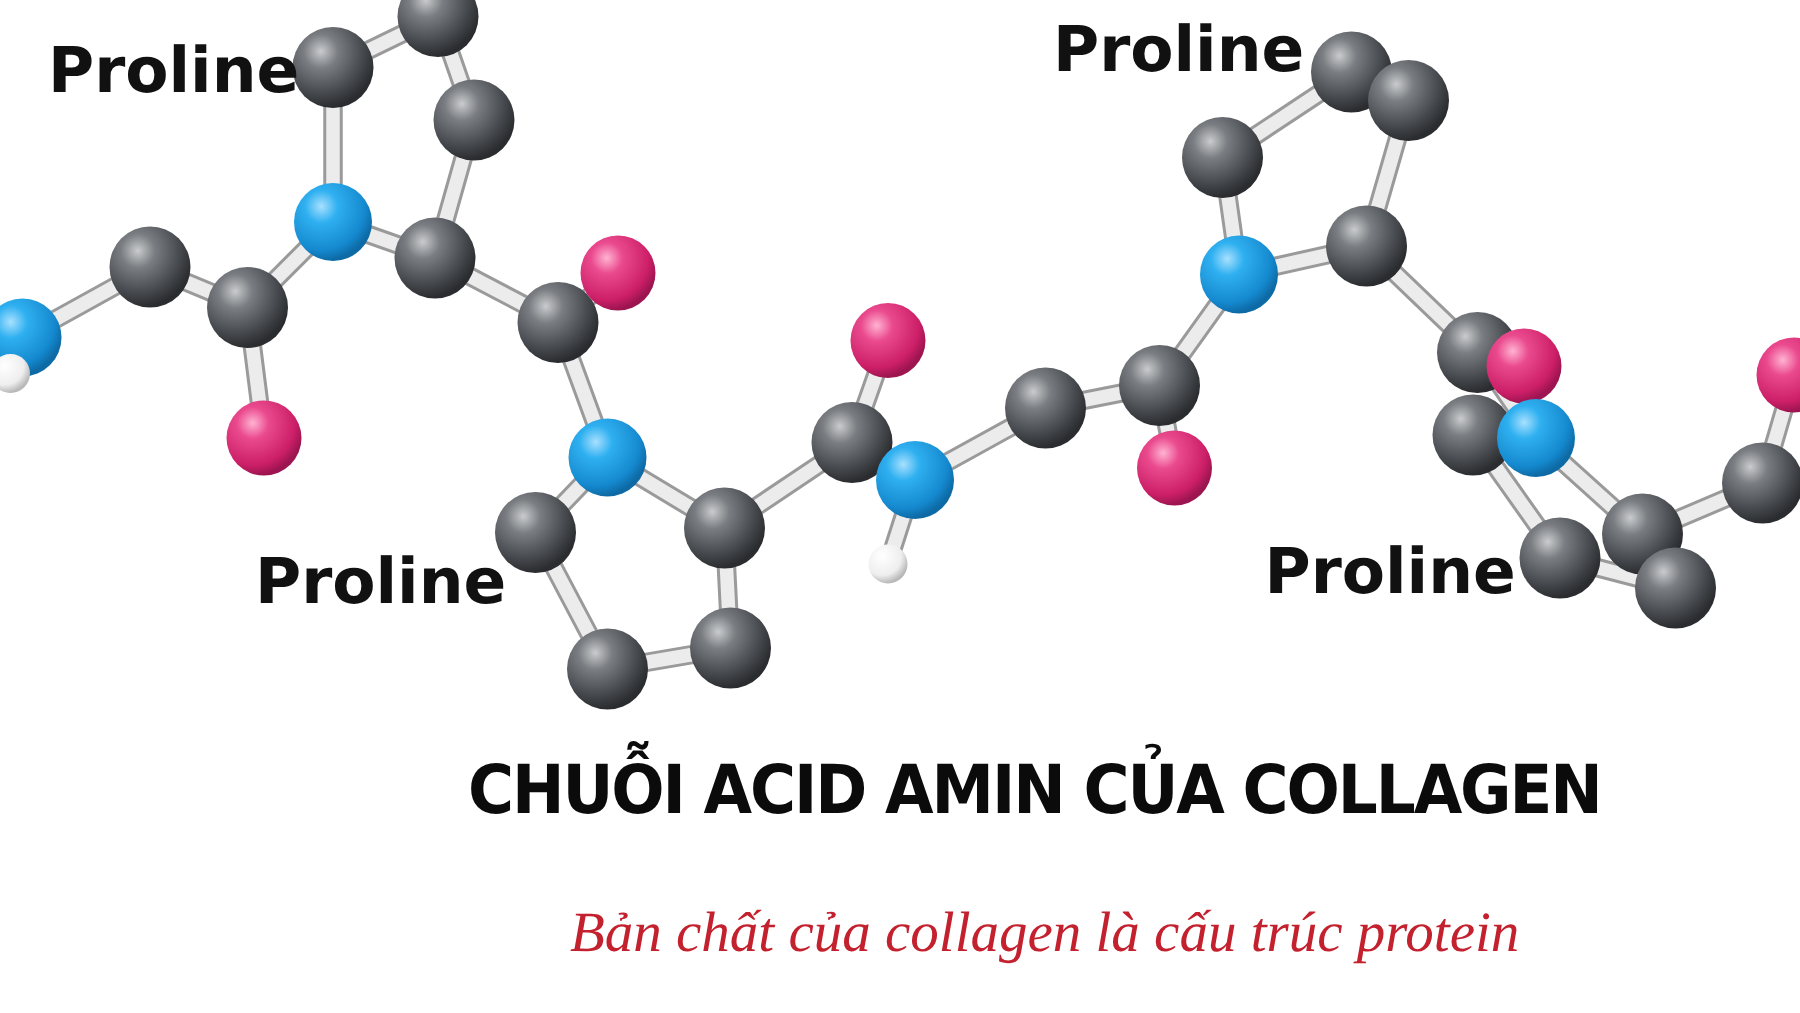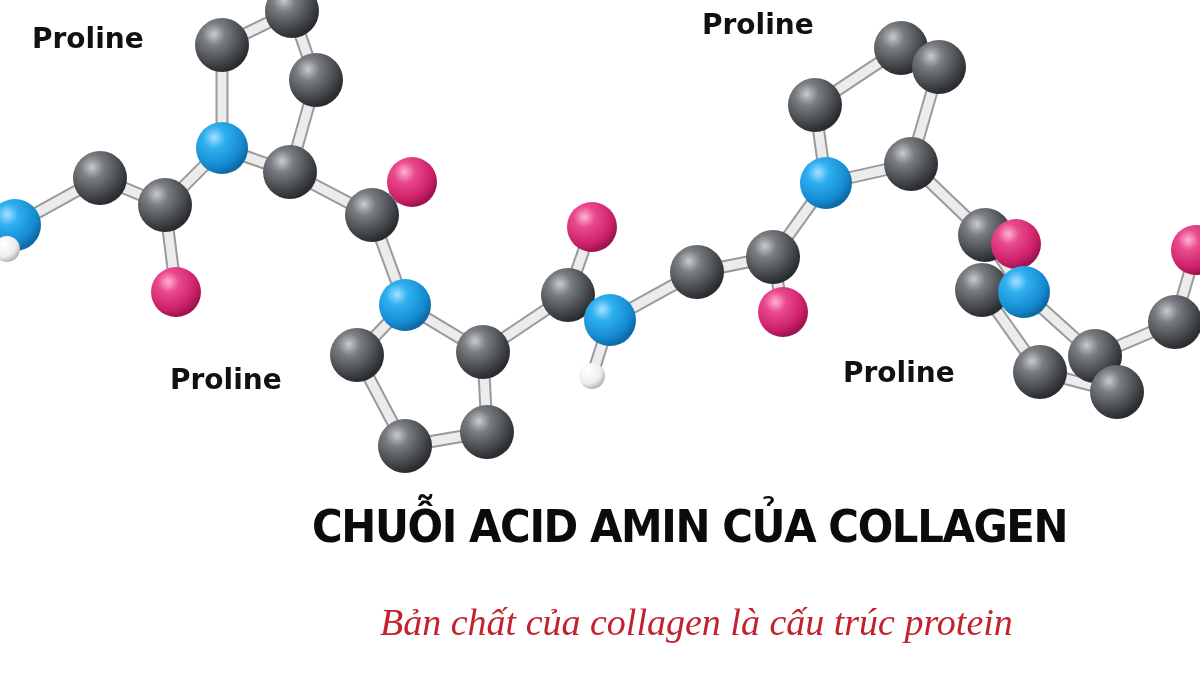--- a/index.html
+++ b/index.html
@@ -4,21 +4,21 @@
 <style>
   html, body { margin: 0; padding: 0; }
   body {
     width: 1200px; height: 675px; overflow: hidden;
     background: #ffffff; position: relative;
     font-family: "Liberation Sans", "DejaVu Sans", sans-serif;
   }
   #diagram { position: absolute; left: 0; top: 0; width: 1200px; height: 675px; }
   .label {
     position: absolute; font-family: "DejaVu Sans", "Liberation Sans", sans-serif;
-    font-weight: bold; color: #111; font-size: 28px; letter-spacing: 0px;
+    font-weight: bold; color: #111; font-size: 42px; letter-spacing: 0px;
     white-space: nowrap;
   }
   #title {
     position: absolute; left: 312px; top: 500px;
     font-family: "DejaVu Sans", "Liberation Sans", sans-serif;
     font-weight: bold; font-size: 45px; color: #0b0b0b;
     letter-spacing: -1.5px; white-space: nowrap;
     transform: scaleX(0.93); transform-origin: left top;
   }
   #subtitle {

